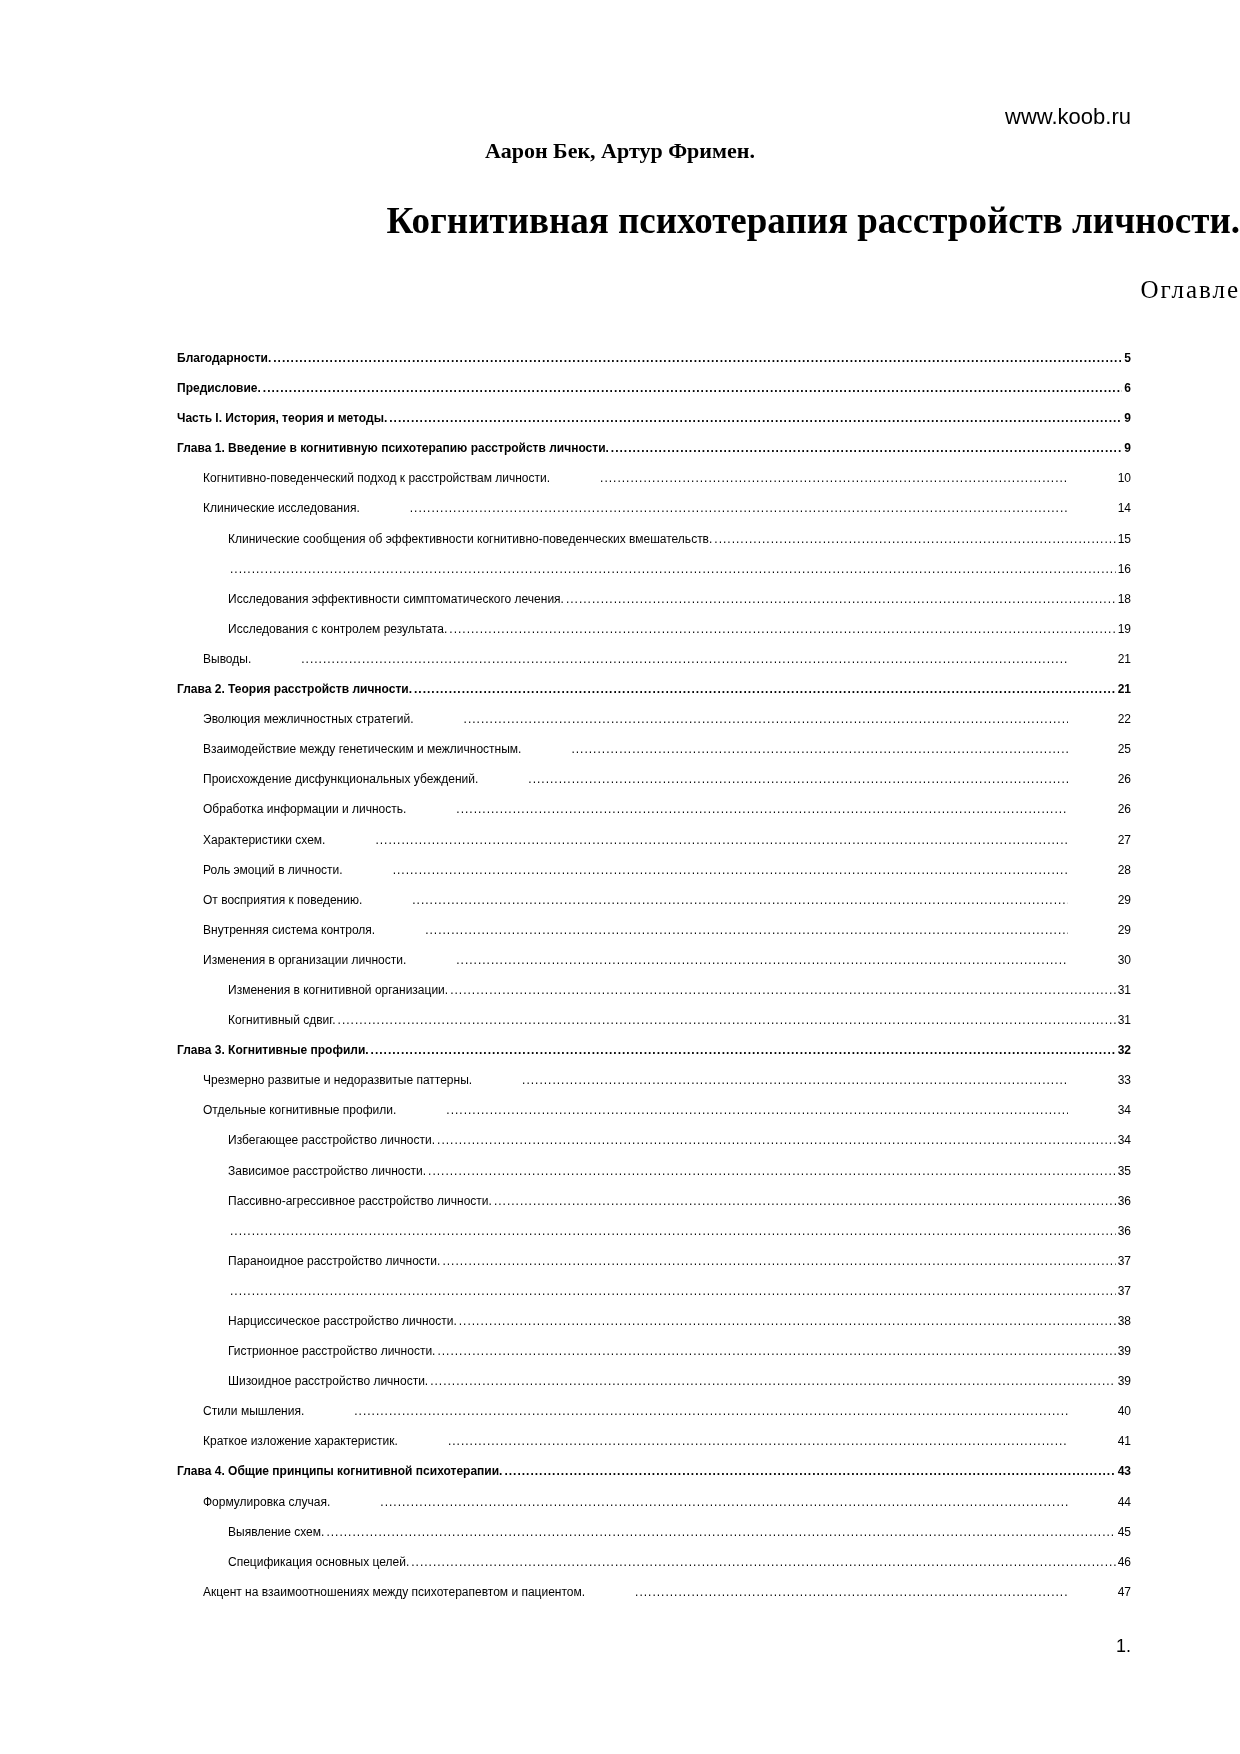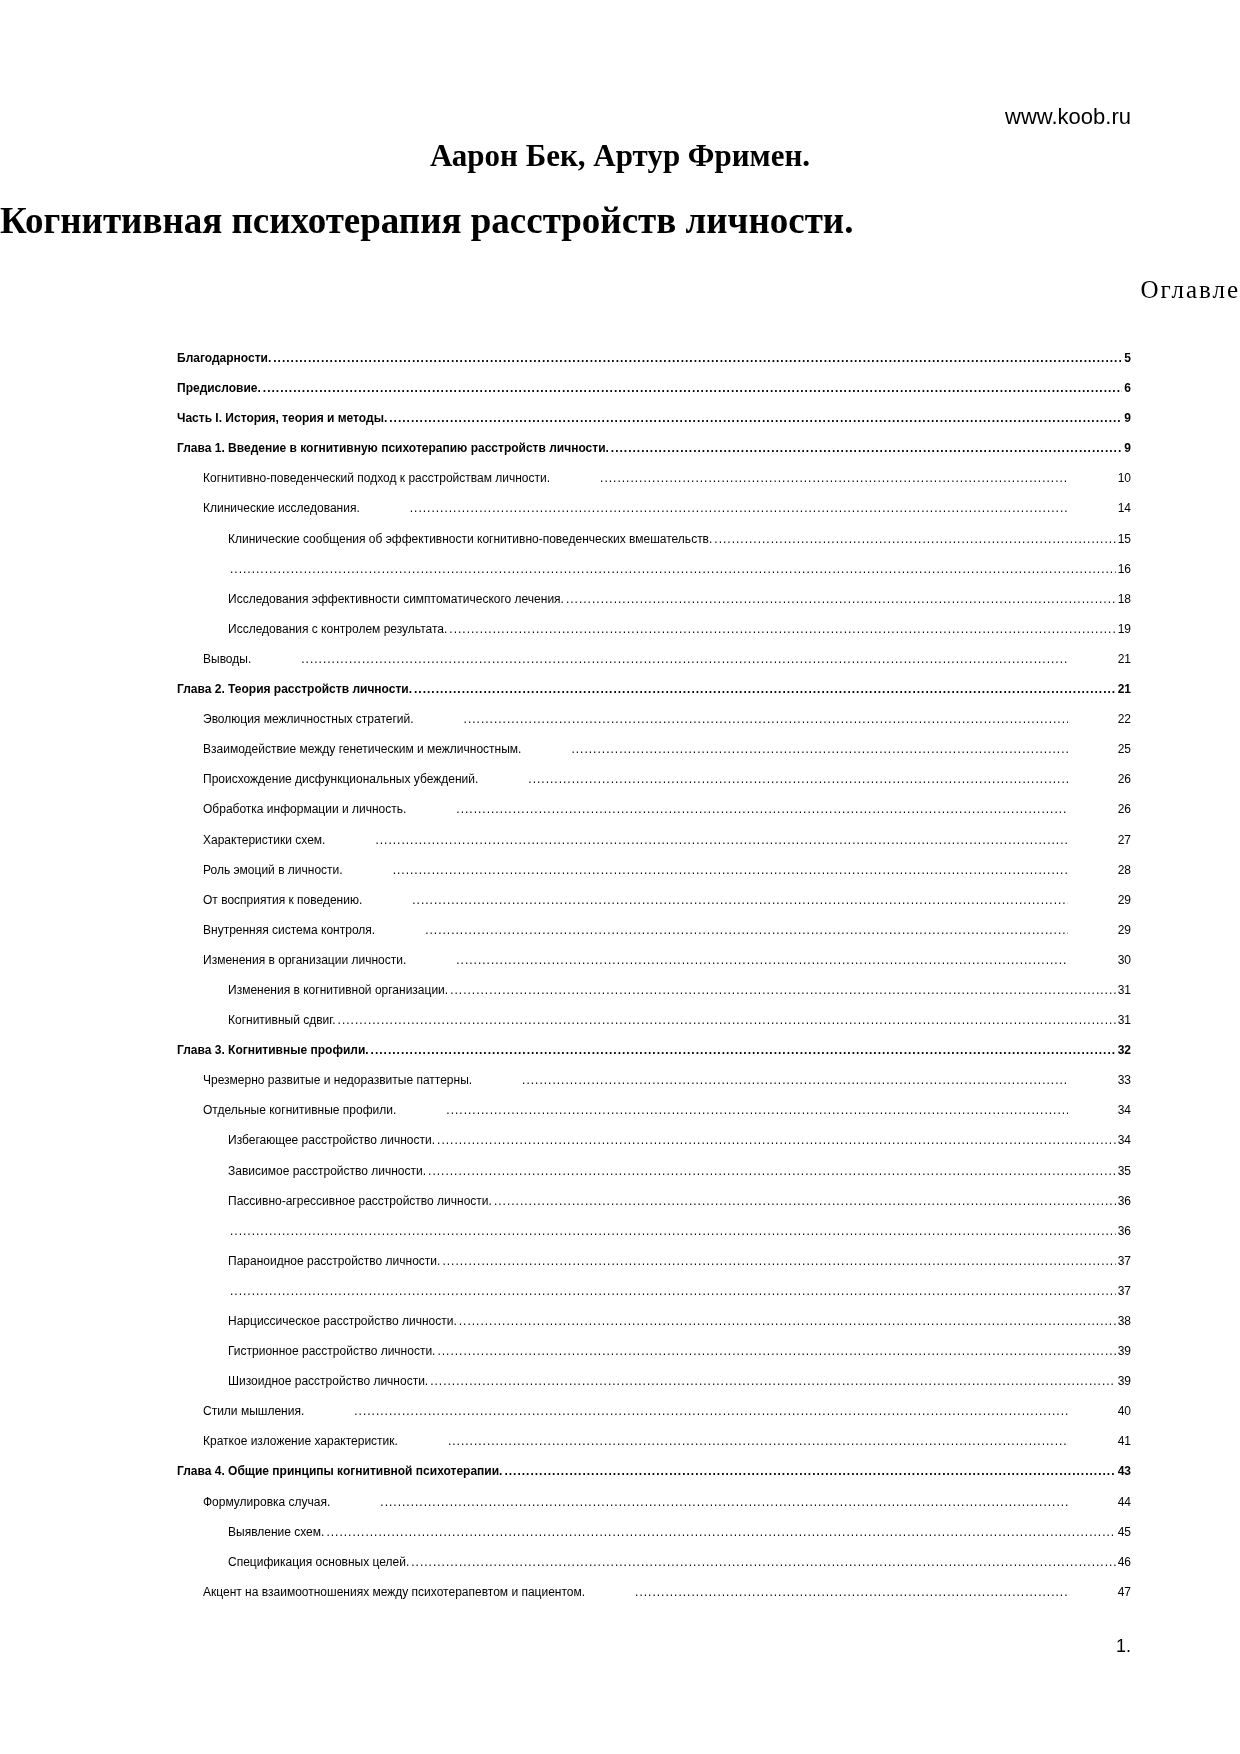--- a/index.html
+++ b/index.html
@@ -3,24 +3,24 @@
 <meta charset="utf-8">
 <style>
   html, body { margin: 0; padding: 0; background: #ffffff; }
   body { width: 1240px; height: 1754px; position: relative; overflow: hidden; color: #000; }
   .site {
     position: absolute; right: 109px; top: 104px;
     font-family: "Liberation Sans", sans-serif; font-size: 22px;
   }
   .authors {
     position: absolute; left: 0; width: 1240px; top: 138px; text-align: center;
-    font-family: "Liberation Serif", serif; font-weight: bold; font-size: 31px;
+    font-family: "Liberation Serif", serif; font-weight: bold; font-size: 22px;
   }
   .title {
-    position: absolute; left: 0; width: 1240px; top: 199px; text-align: left;
+    position: absolute; left: 0; width: 1240px; top: 199px; text-align: right;
     font-family: "Liberation Serif", serif; font-weight: bold; font-size: 37px;
   }
   .toc-heading {
     position: absolute; left: 0; width: 1240px; top: 276px; text-align: right;
     font-family: "Liberation Serif", serif; font-size: 25px; letter-spacing: 2px; padding-left: 44px;
   }
   .toc {
     position: absolute; left: 177px; top: 345px; width: 954px;
     font-family: "Liberation Sans", sans-serif; font-size: 12px;
   }

